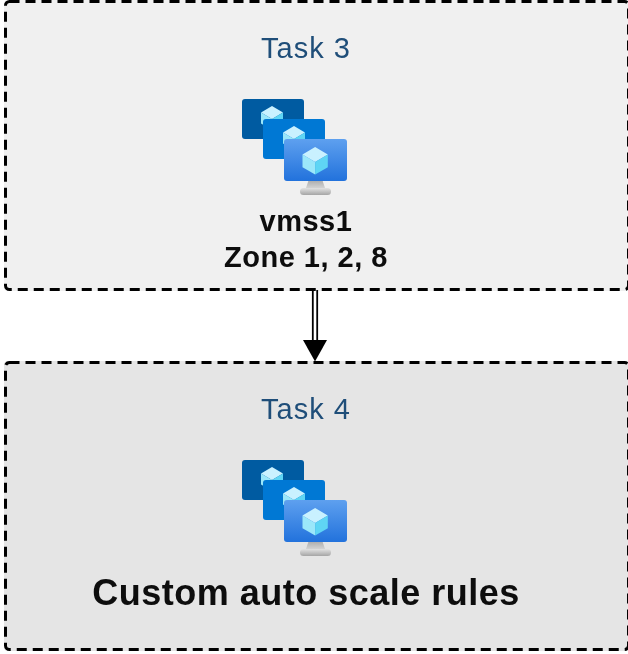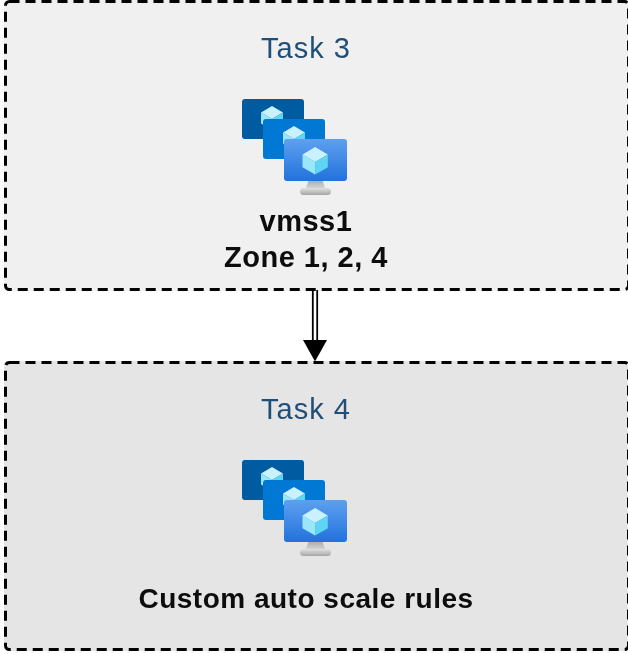--- a/index.html
+++ b/index.html
@@ -45,22 +45,22 @@
   }
   .task-labels {
     margin-top: 8px;
     font-size: 29px;
     line-height: 36px;
     letter-spacing: 0.5px;
     text-align: center;
     font-weight: 700;
   }
   .box-2 .task-labels {
-    margin-top: 24px;
-    font-size: 28px;
+    margin-top: 18px;
+    font-size: 36px;
     line-height: 38px;
   }
   .connector {
     position: absolute;
     left: 302px;
     top: 290px;
   }
   .svg-defs { position: absolute; width: 0; height: 0; }
 </style>
 </head>
@@ -103,21 +103,21 @@
   <section class="task-box box-1" style="background-color: rgb(240, 240, 240);">
     <svg class="box-border" width="626" height="291">
       <rect x="1.5" y="1.5" width="623" height="288" rx="4" fill="none" stroke-width="3" stroke-dasharray="10 6" stroke="#000000"></rect>
     </svg>
     <h2 class="task-title" style="color: rgb(31, 78, 121);">Task 3</h2>
     <svg class="vmss-icon" viewBox="0 0 105 100" width="105" height="100" aria-hidden="true">
       <use href="#vmss-icon-def"></use>
     </svg>
     <div class="task-labels" style="color: rgb(13, 13, 13);">
       <div class="task-label-line">vmss1</div>
-      <div class="task-label-line">Zone 1, 2, 4</div>
+      <div class="task-label-line">Zone 1, 2, 8</div>
     </div>
   </section>
 
   <svg class="connector" viewBox="0 0 26 72" width="26" height="72" aria-hidden="true">
     <line x1="10.8" y1="0" x2="10.8" y2="53" stroke-width="1.8" stroke="#000000"></line>
     <line x1="15.2" y1="0" x2="15.2" y2="53" stroke-width="1.8" stroke="#000000"></line>
     <polygon points="1,50 25,50 13,71.5" fill="#000000"></polygon>
   </svg>
 
   <section class="task-box box-2" style="background-color: #e5e5e5;">

